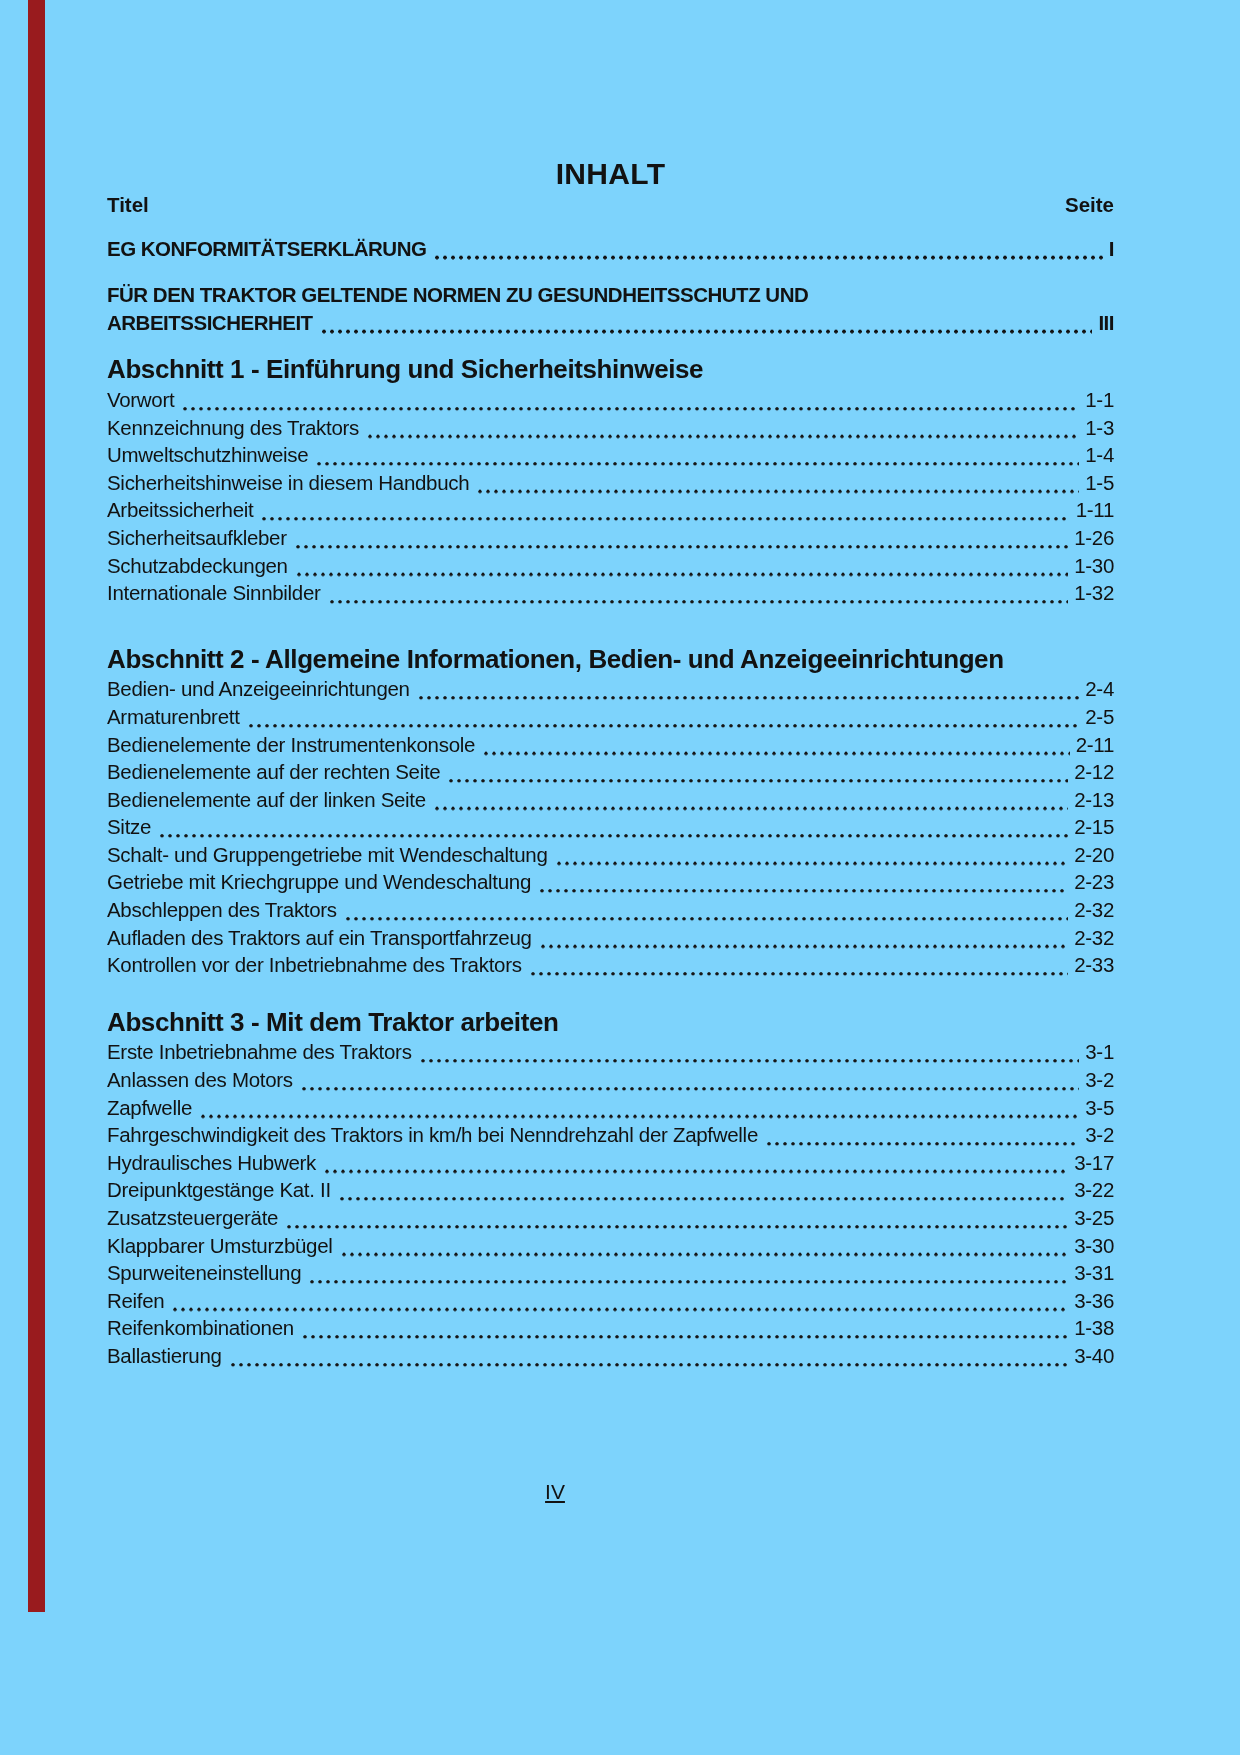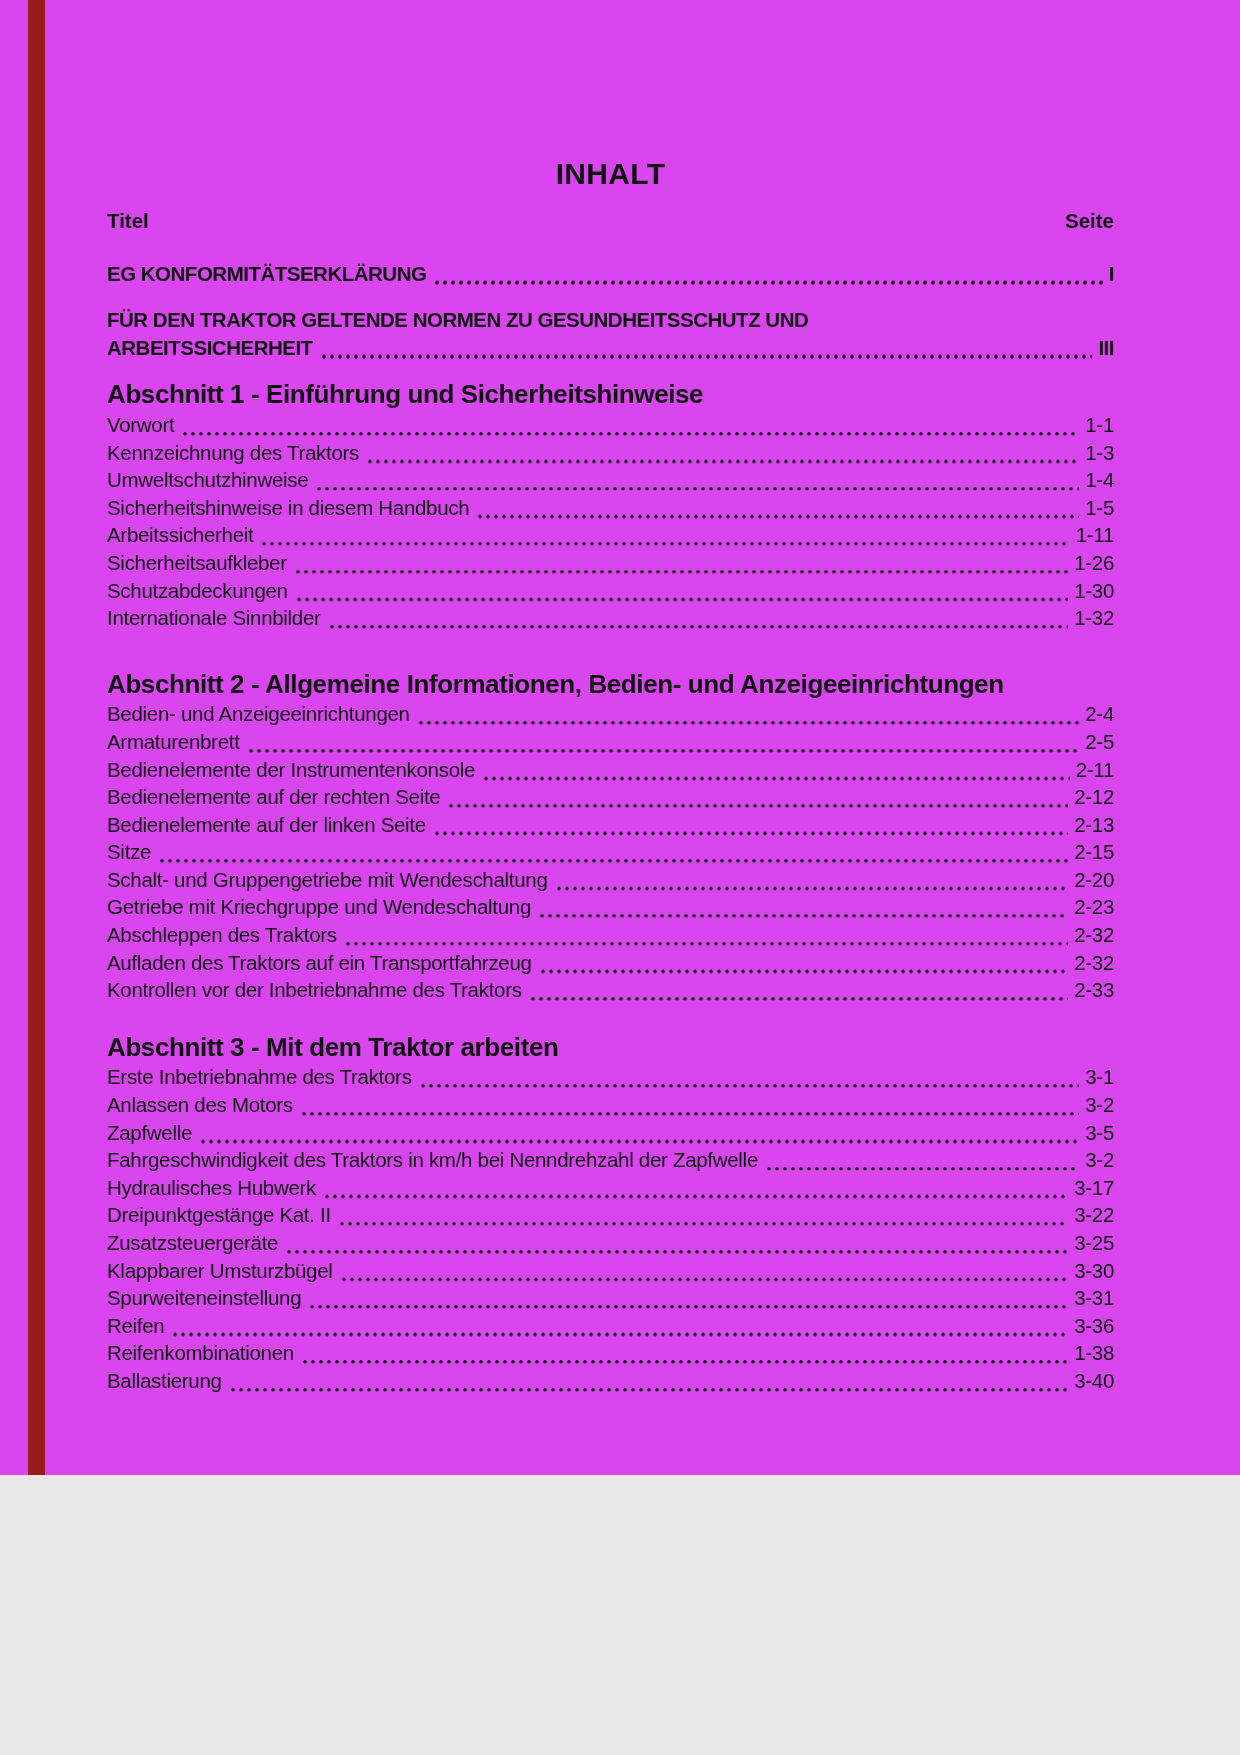--- a/index.html
+++ b/index.html
@@ -1,19 +1,19 @@
 <!DOCTYPE html>
 <html><head>
 <meta charset="utf-8">
 <style>
   html,body { margin:0; padding:0; background:#e8e8e8; }
   .page {
     position:relative;
-    width:1240px; height:1475px;
-    background:#d946ef;
+    width:1240px; height:1755px;
+    background:#7dd3fc;
     font-family:"Liberation Sans", sans-serif;
     color:#121212;
     overflow:hidden;
   }
   .edge-stripe {
     position:absolute;
     left:28px; top:0;
     width:17px; height:1612px;
   }
   .content {
@@ -28,21 +28,21 @@
     line-height:30px;
     letter-spacing:0.3px;
     margin:0;
   }
   .cols {
     display:flex;
     justify-content:space-between;
     font-size:20.5px;
     font-weight:bold;
     line-height:27.6px;
-    margin-top:18px;
+    margin-top:2px;
   }
   .row {
     display:flex;
     font-size:20.5px;
     line-height:27.6px;
     letter-spacing:-0.3px;
   }
   .row .label { white-space:nowrap; }
   .row .pagenum { white-space:nowrap; }
   .row .leader {
@@ -50,21 +50,21 @@
     min-width:18px;
     margin:0 6px 0 8px;
     background-image:radial-gradient(circle at 3px 22.5px, #161616 1.45px, rgba(0,0,0,0) 1.95px);
     background-size:8px 27.6px;
     background-repeat:repeat-x;
   }
   .bold { font-weight:bold; letter-spacing:-0.5px; }
   .bold .leader {
     background-image:radial-gradient(circle at 3px 22.5px, #111111 1.6px, rgba(0,0,0,0) 2.1px);
   }
-  .fm-entry.first { margin-top:25px; }
+  .fm-entry.first { margin-top:16px; }
   .fm-entry + .fm-entry { margin-top:19px; }
   .section-heading {
     font-size:26px;
     font-weight:bold;
     line-height:27.6px;
     letter-spacing:-0.4px;
     margin-bottom:2px;
   }
   .section.s1 { margin-top:20px; }
   .section.s2 { margin-top:39px; }

